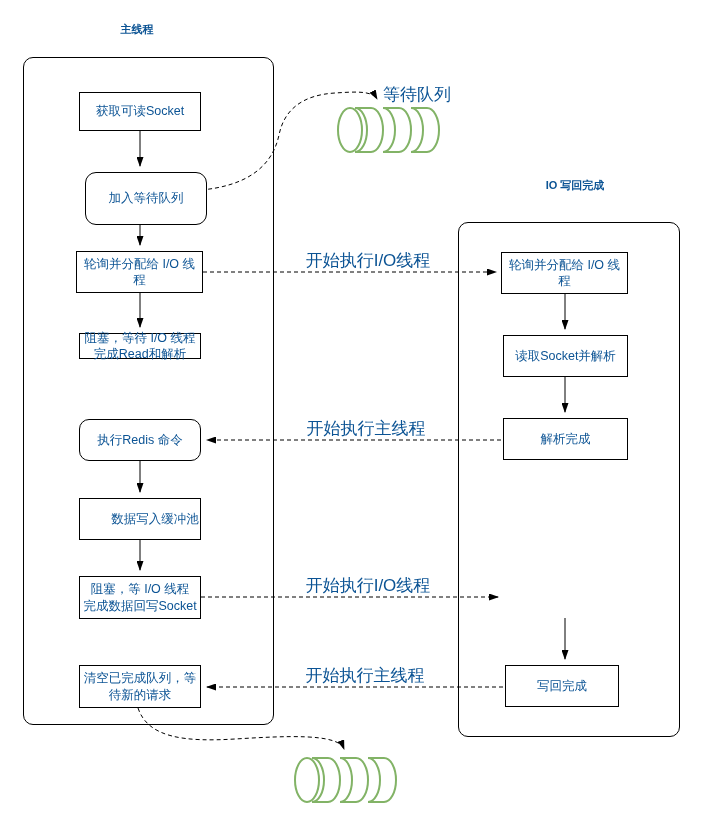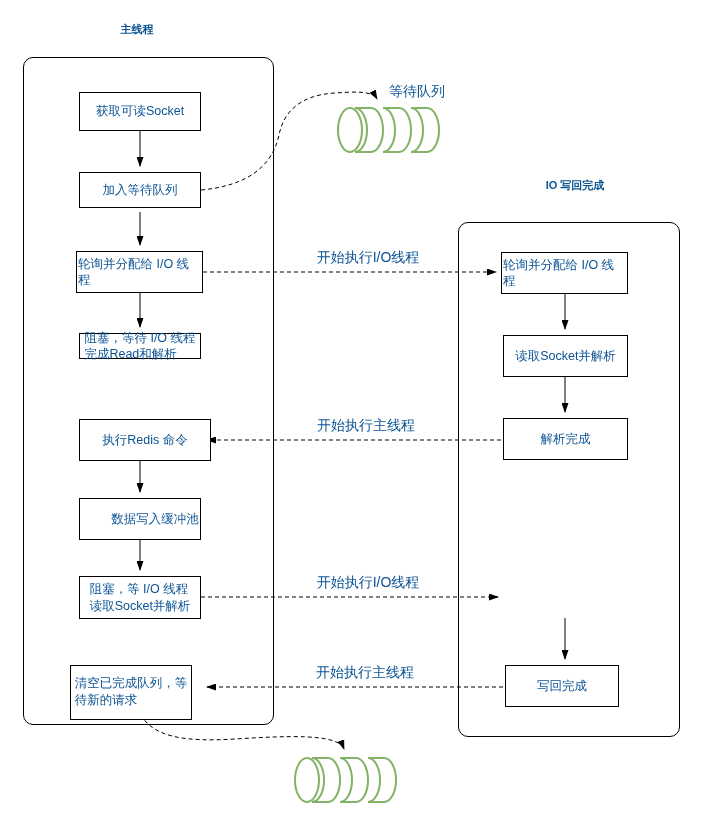--- a/index.html
+++ b/index.html
@@ -15,26 +15,26 @@
   }
   .group-title {
     position:absolute; transform:translateX(-50%);
     font-size:11px; font-weight:bold; color:var(--blue);
     white-space:nowrap; z-index:2;
   }
   .box {
     position:absolute; box-sizing:border-box;
     background:#fff; border:1px solid var(--line);
     display:flex; align-items:center; justify-content:center;
-    text-align:left; font-size:12.5px; line-height:1.3;
+    text-align:center; font-size:12.5px; line-height:1.3;
     color:var(--blue); white-space:pre-line; z-index:3; padding:1px;
   }
   .edge-label {
     position:absolute; transform:translateX(-50%);
-    font-size:14px; color:var(--blue); white-space:nowrap; z-index:2;
+    font-size:17px; color:var(--blue); white-space:nowrap; z-index:2;
   }
   #arrow-layer { position:absolute; left:0; top:0; z-index:2; pointer-events:none; }
   .flow-line { stroke:var(--line); stroke-width:1; fill:none; }
   .dashed { stroke-dasharray:4 3; }
   .q { fill:#fff; stroke:var(--green); stroke-width:2; }
 </style>
 </head>
 <body>
 
 <div id="canvas">
@@ -85,29 +85,29 @@
     </g>
   </svg>
 
   <div class="edge-label" style="left:417px; top:83px;">等待队列</div>
   <div class="edge-label" style="left:368px; top:249px;">开始执行I/O线程</div>
   <div class="edge-label" style="left:366px; top:417px;">开始执行主线程</div>
   <div class="edge-label" style="left:368px; top:574px;">开始执行I/O线程</div>
   <div class="edge-label" style="left:365px; top:664px;">开始执行主线程</div>
 
   <div class="box" style="left:79px; top:92px; width:122px; height:39px;">获取可读Socket</div>
-  <div class="box" style="left:79px; top:172px; width:122px; height:36px;">加入等待队列</div>
+  <div class="box" style="left:85px; top:172px; width:122px; height:53px;border-radius:11px;">加入等待队列</div>
   <div class="box" style="left:76px; top:251px; width:127px; height:42px;">轮询并分配给 I/O 线程</div>
   <div class="box" style="left:79px; top:333px; width:122px; height:26px;">阻塞，等待 I/O 线程
 完成Read和解析</div>
-  <div class="box" style="left:79px; top:419px; width:132px; height:42px;">执行Redis 命令</div>
+  <div class="box" style="left:79px; top:419px; width:122px; height:42px;border-radius:10px;">执行Redis 命令</div>
   <div class="box" style="left:79px; top:498px; width:122px; height:42px;padding-left:31px;">数据写入缓冲池</div>
   <div class="box" style="left:79px; top:576px; width:122px; height:43px;">阻塞，等 I/O 线程
-读取Socket并解析</div>
-  <div class="box" style="left:70px; top:665px; width:122px; height:55px;font-family:Liberation Mono, monospace;">清空已完成队列，等
+完成数据回写Socket</div>
+  <div class="box" style="left:79px; top:665px; width:122px; height:43px;">清空已完成队列，等
 待新的请求</div>
 
   <div class="box" style="left:501px; top:252px; width:127px; height:42px;">轮询并分配给 I/O 线程</div>
   <div class="box" style="left:503px; top:418px; width:125px; height:42px;">解析完成</div>
   <div class="box" style="left:503px; top:335px; width:125px; height:42px;">读取Socket并解析</div>
   <div class="box" style="left:505px; top:665px; width:114px; height:42px;">写回完成</div>
 
 </div>
 
 </body></html>

